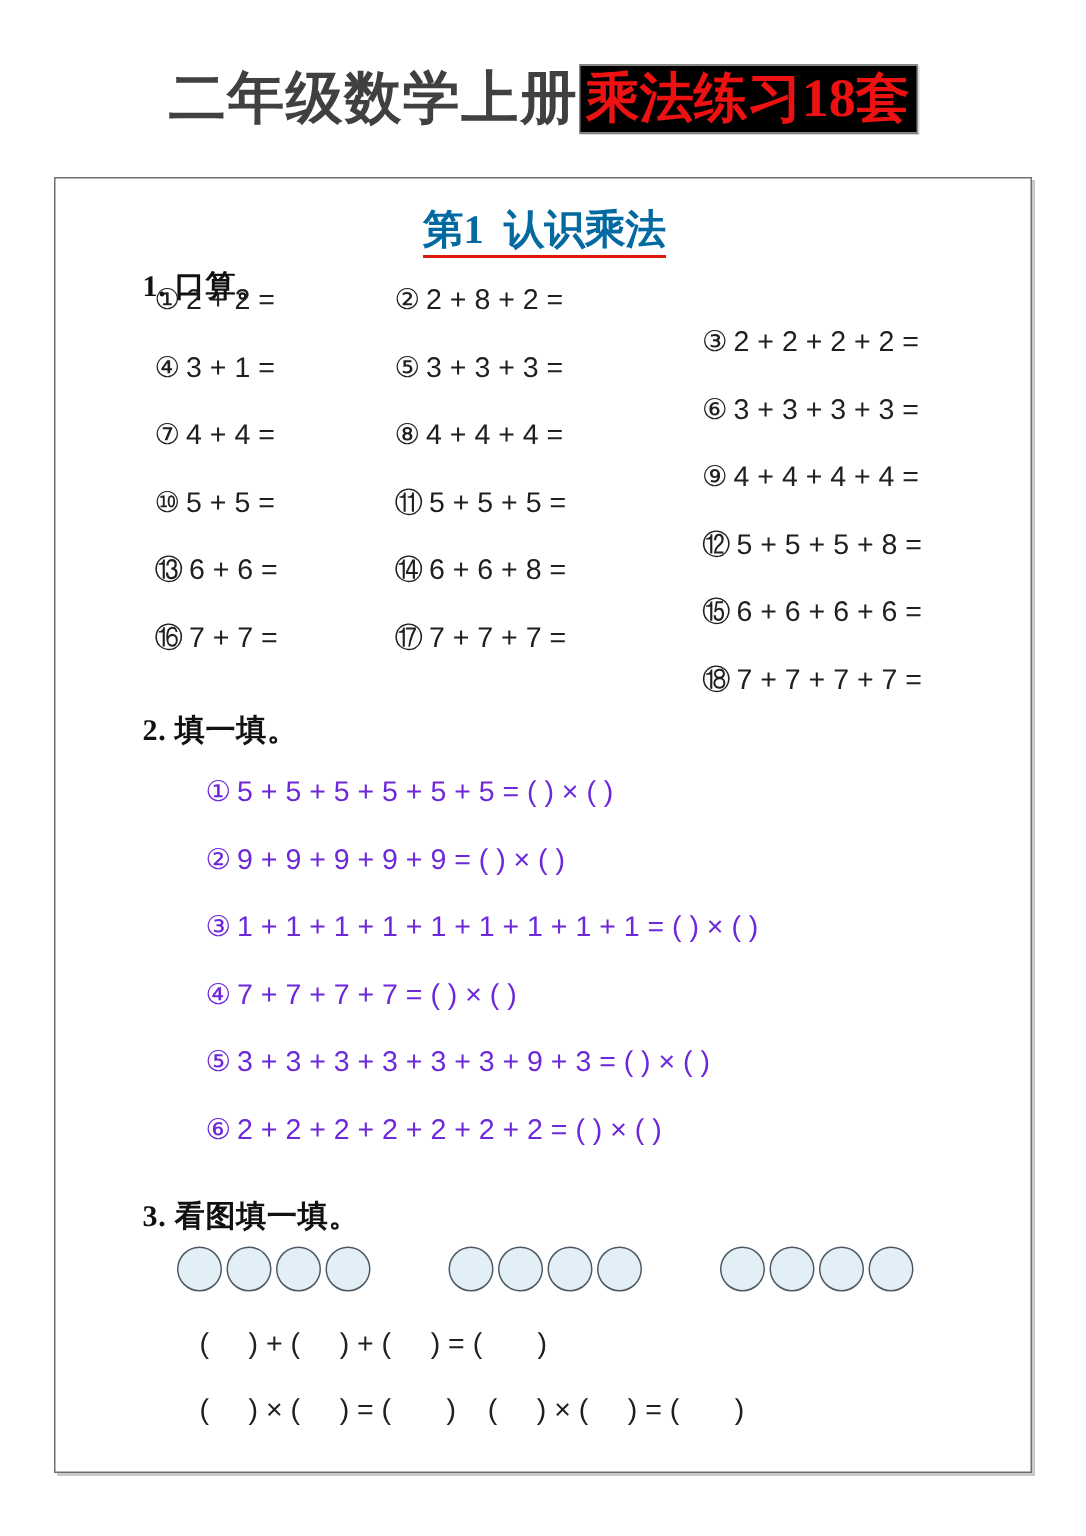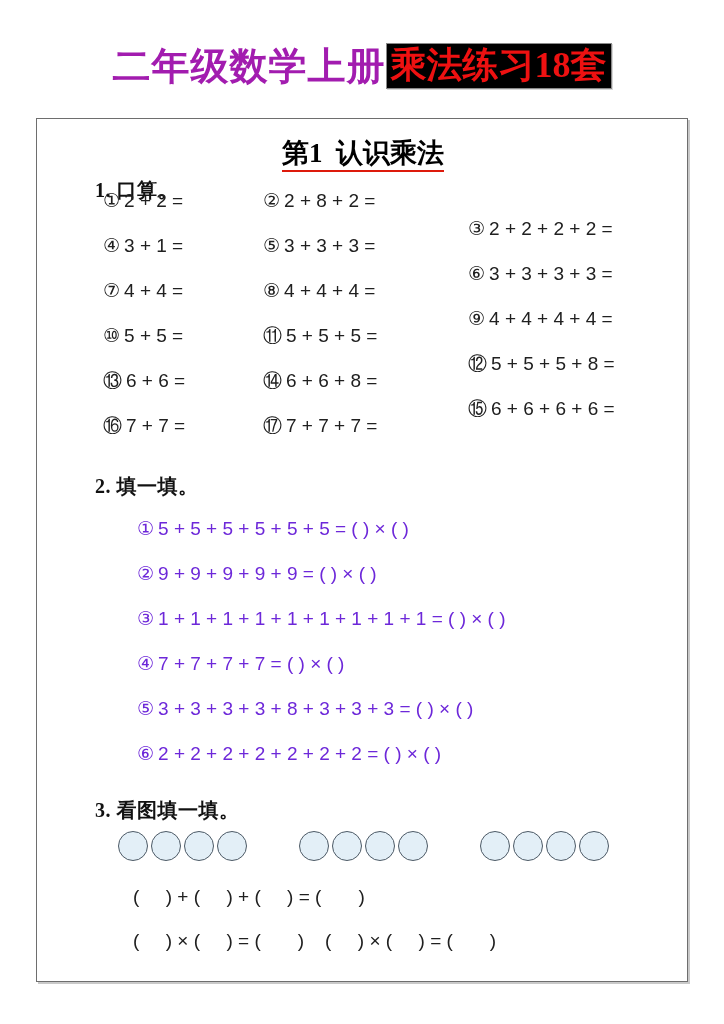--- a/index.html
+++ b/index.html
@@ -25,21 +25,21 @@
     height: 56px;
     display: flex;
     align-items: center;
     justify-content: center;
   }
   .title-main {
     font-family: "Liberation Serif", "DejaVu Serif", serif;
     font-weight: bold;
     font-size: 38px;
     letter-spacing: 1px;
-    color: #a21caf;
+    color: #404040;
     line-height: 1;
     white-space: nowrap;
   }
   .title-badge {
     font-family: "Liberation Serif", "DejaVu Serif", serif;
     font-weight: bold;
     font-size: 36px;
     color: #ee1111;
     background: #000000;
     border: 1px solid #8a8a8a;
@@ -67,21 +67,21 @@
     position: absolute;
     left: 0;
     top: 16px;
     width: 652px;
     text-align: center;
   }
   .subtitle span {
     font-family: "Liberation Serif", "DejaVu Serif", serif;
     font-weight: bold;
     font-size: 27px;
-    color: #000000;
+    color: #0369a1;
     border-bottom: 2px solid #dd1a0c;
     padding-bottom: 2px;
     white-space: pre;
   }
 
   
   .sec-head {
     position: absolute;
     font-family: "Liberation Serif", "DejaVu Serif", serif;
     font-weight: bold;
@@ -216,34 +216,35 @@
       <div class="cell c2"><span class="cnum">⑫</span><span>5 + 5 + 5 + 8 =</span></div>
     </div>
     <div class="row">
       <div class="cell c0"><span class="cnum">⑬</span><span>6 + 6 =</span></div>
       <div class="cell c1"><span class="cnum">⑭</span><span>6 + 6 + 8 =</span></div>
       <div class="cell c2"><span class="cnum">⑮</span><span>6 + 6 + 6 + 6 =</span></div>
     </div>
     <div class="row">
       <div class="cell c0"><span class="cnum">⑯</span><span>7 + 7 =</span></div>
       <div class="cell c1"><span class="cnum">⑰</span><span>7 + 7 + 7 =</span></div>
+      <div class="cell c2"><span class="cnum">⑱</span><span>7 + 7 + 7 + 7 =</span></div>
     </div>
   </div>
 
   <div class="sec-head" style="left:58px; top:354px;">
     <span class="num">2.</span>
     <span>填一填。</span>
   </div>
 
   <div class="list2">
     <div class="li"><span class="cnum">①</span><span>5 + 5 + 5 + 5 + 5 + 5 = (    ) × (    )</span></div>
     <div class="li"><span class="cnum">②</span><span>9 + 9 + 9 + 9 + 9 = (    ) × (    )</span></div>
     <div class="li"><span class="cnum">③</span><span>1 + 1 + 1 + 1 + 1 + 1 + 1 + 1 + 1 = (    ) × (    )</span></div>
     <div class="li"><span class="cnum">④</span><span>7 + 7 + 7 + 7 = (    ) × (    )</span></div>
-    <div class="li"><span class="cnum">⑤</span><span>3 + 3 + 3 + 3 + 8 + 3 + 3 + 3 = (    ) × (    )</span></div>
+    <div class="li"><span class="cnum">⑤</span><span>3 + 3 + 3 + 3 + 3 + 3 + 9 + 3 = (    ) × (    )</span></div>
     <div class="li"><span class="cnum">⑥</span><span>2 + 2 + 2 + 2 + 2 + 2 + 2 = (    ) × (    )</span></div>
   </div>
 
   <div class="sec-head" style="left:58px; top:678px;">
     <span class="num">3.</span>
     <span>看图填一填。</span>
   </div>
 
   <div class="circles-row">
     <div class="circle-group">

